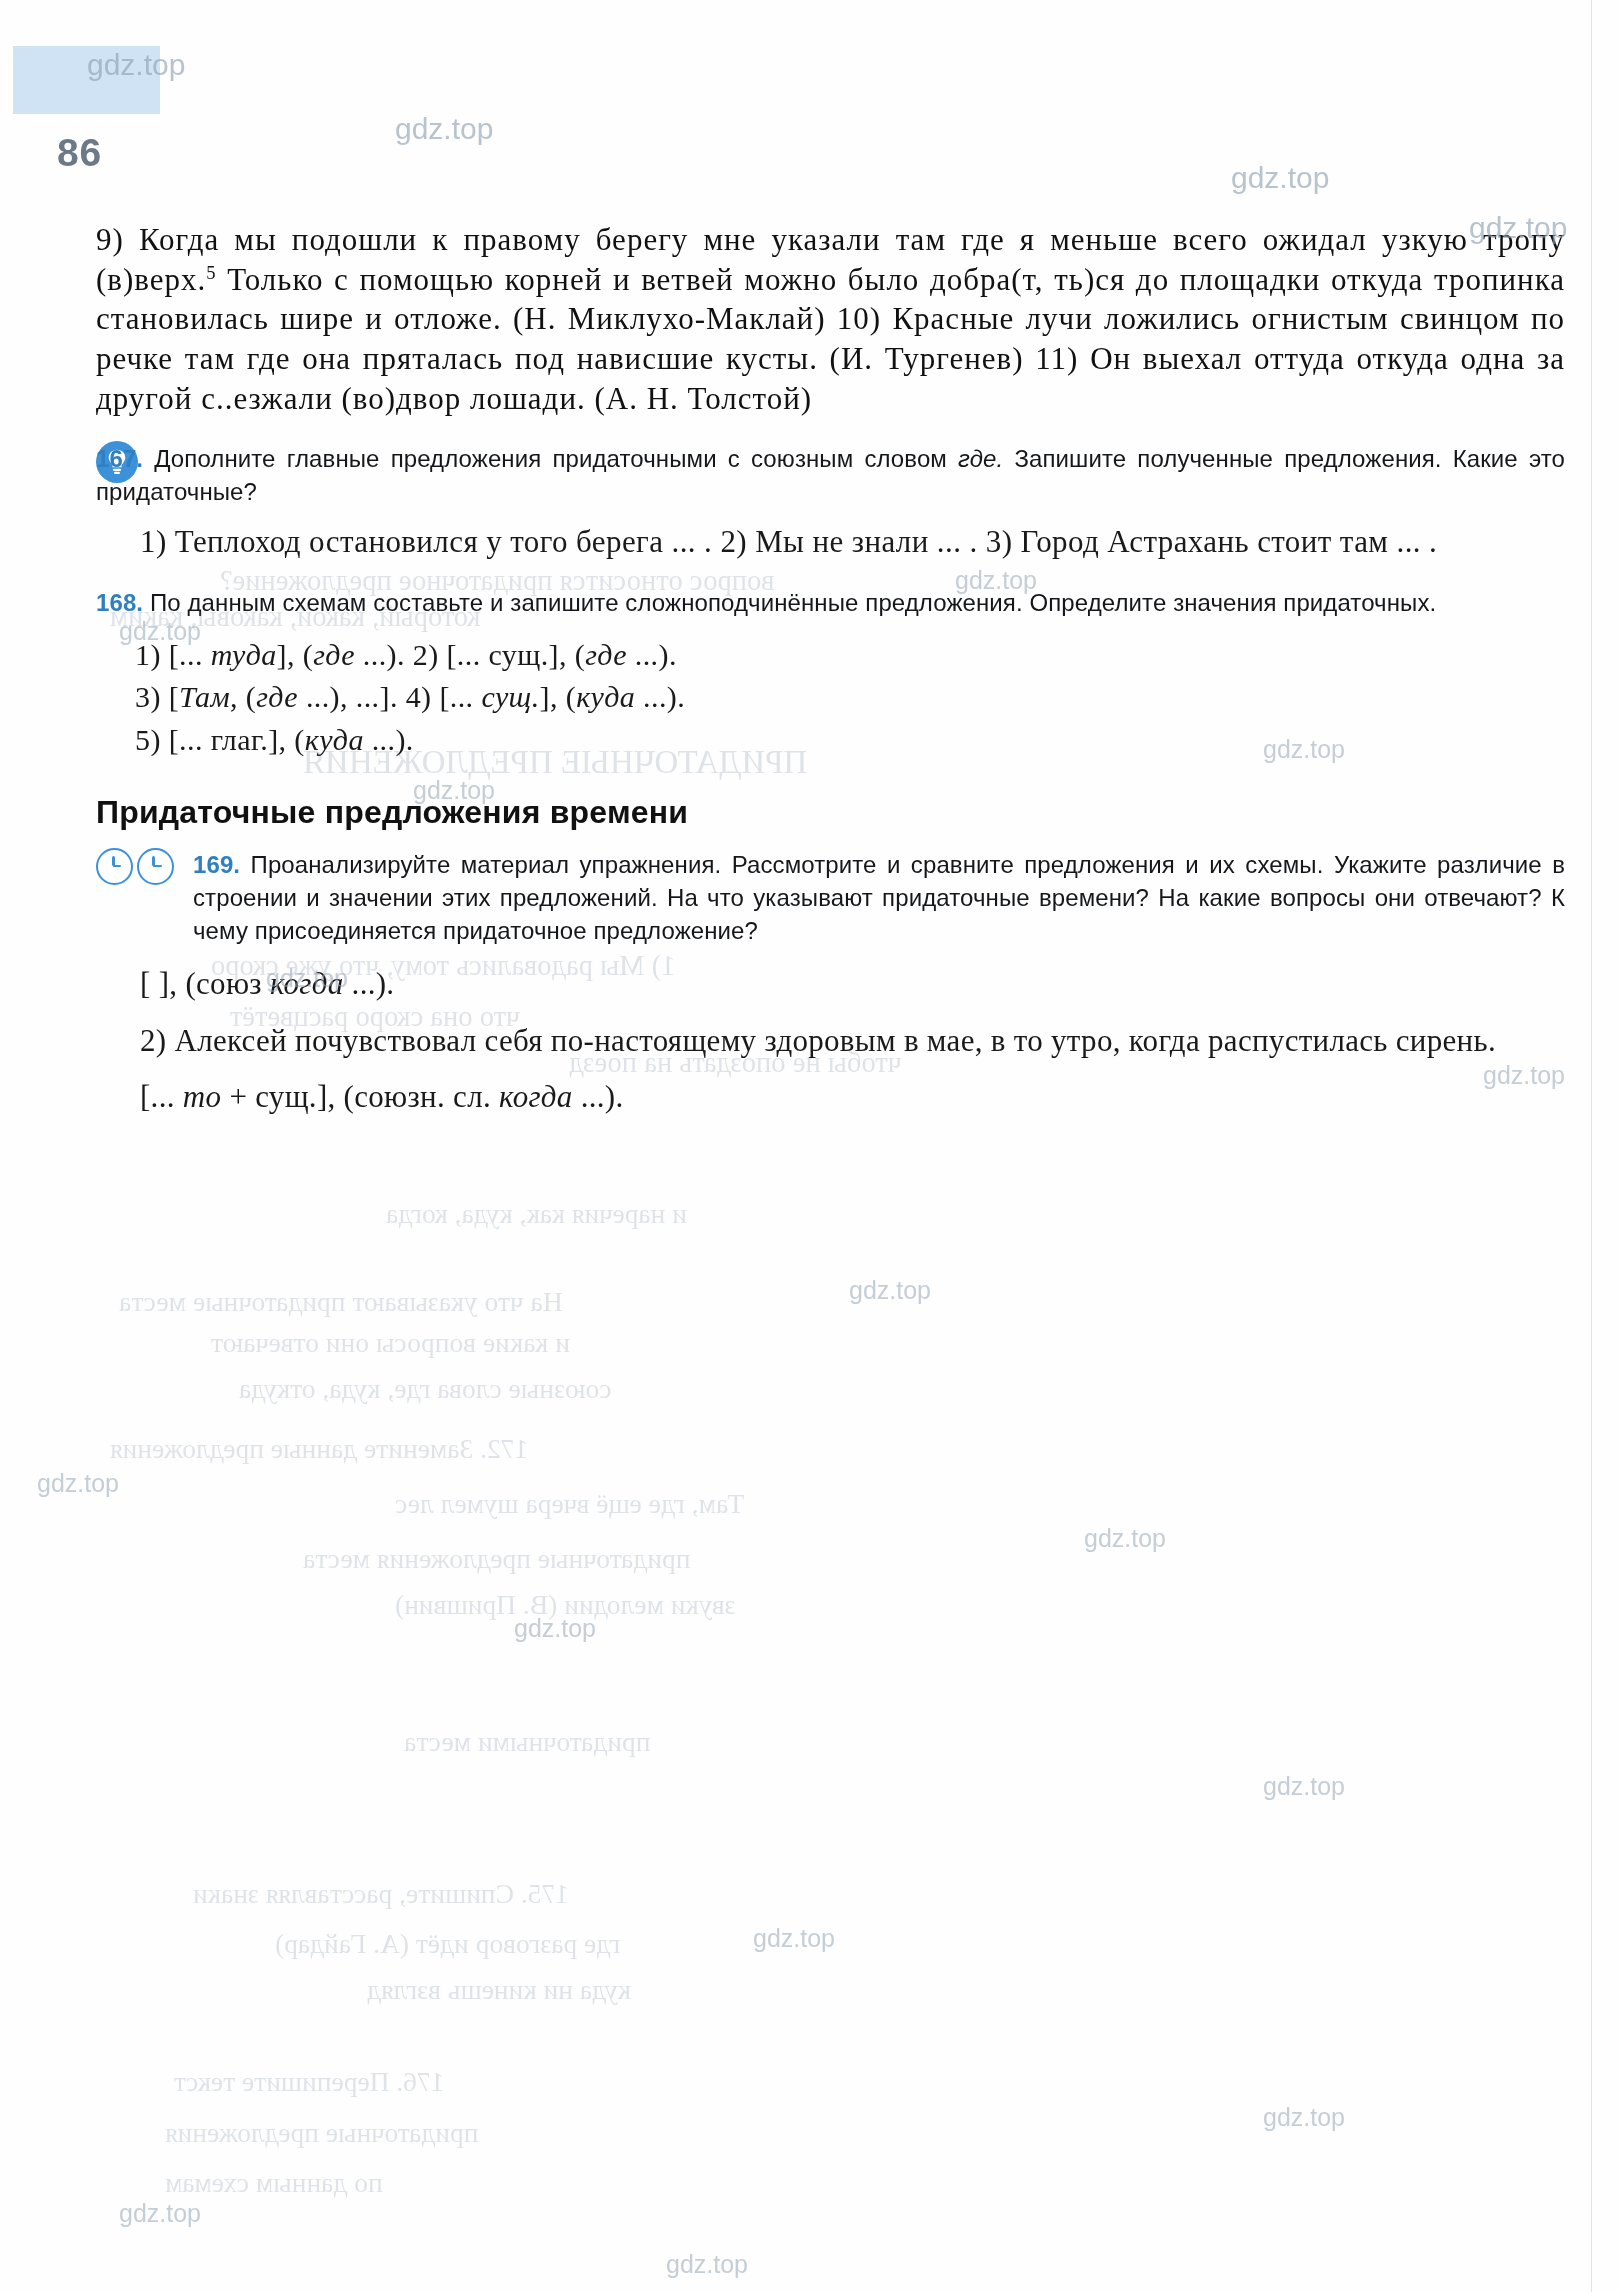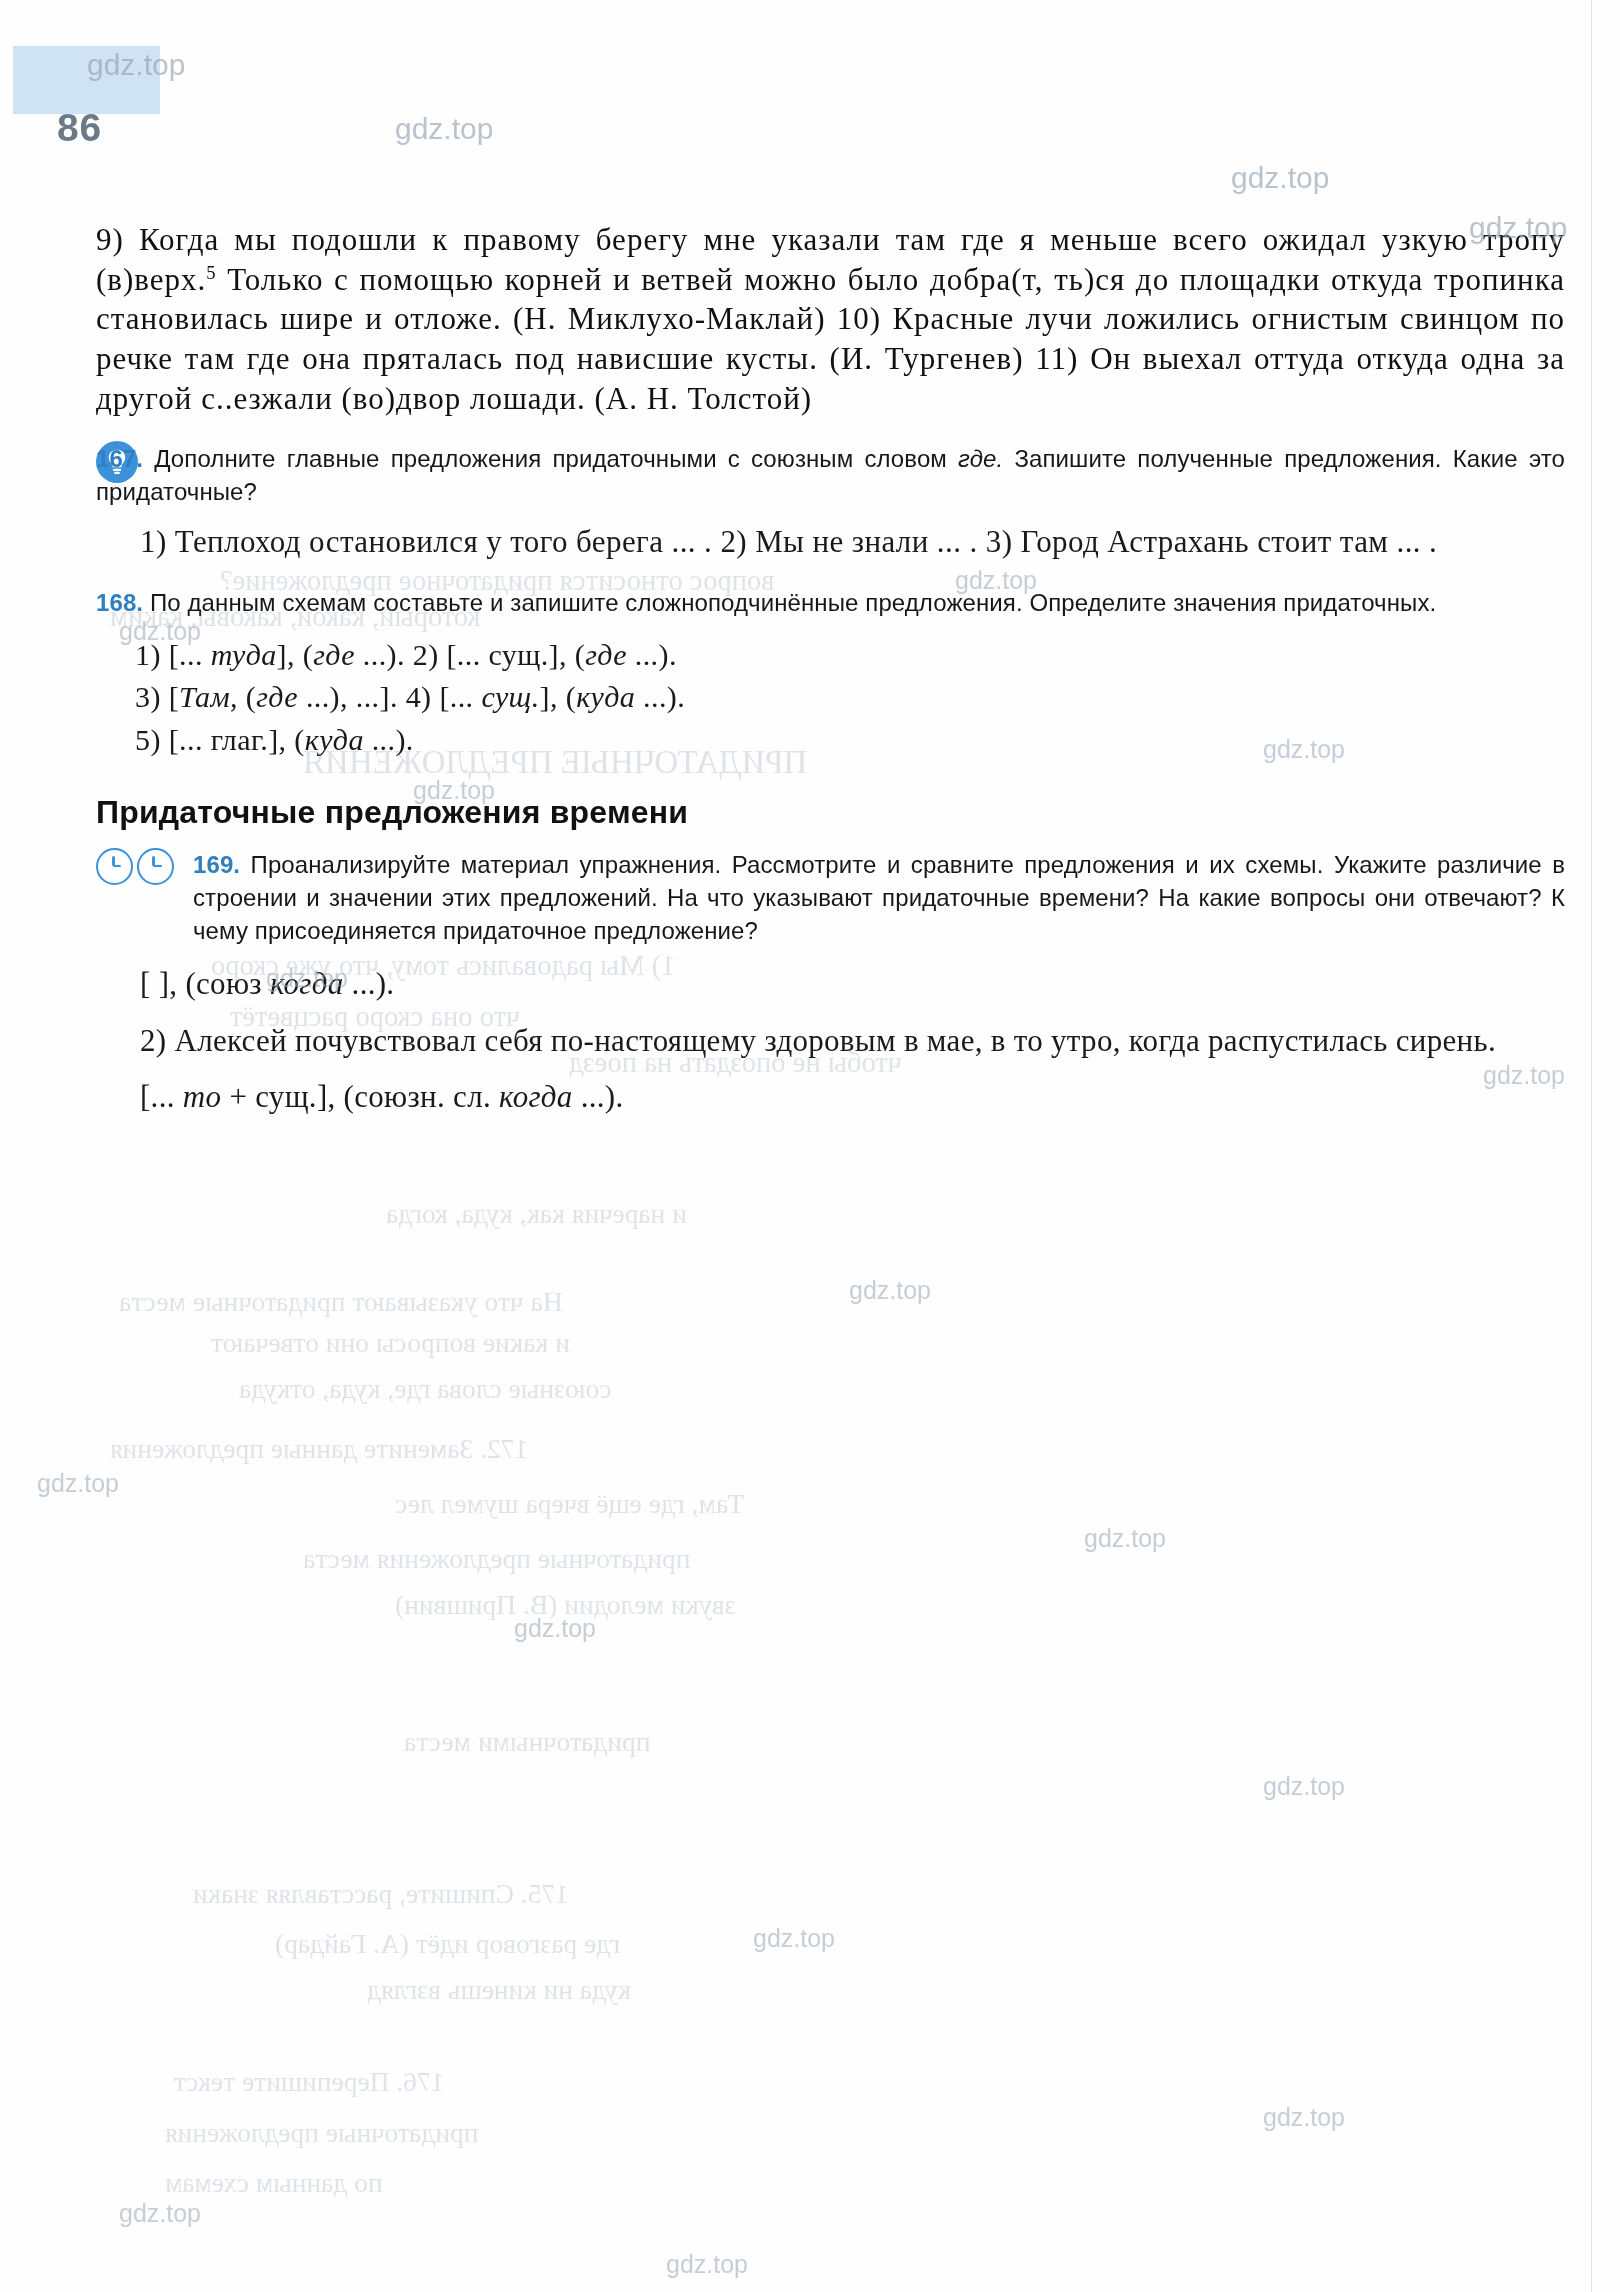--- a/index.html
+++ b/index.html
@@ -63,21 +63,21 @@
     position: absolute;
     left: 13px;
     top: 46px;
     width: 147px;
     height: 68px;
     background: #cfe3f5;
   }
   .page-number {
     position: absolute;
     left: 57px;
-    top: 106px;
+    top: 131px;
     font-family: "Liberation Sans", sans-serif;
     font-size: 39px;
     font-weight: bold;
     color: #6b7a86;
     letter-spacing: 0.9px;
   }
 
   
   .content {
     position: absolute;

